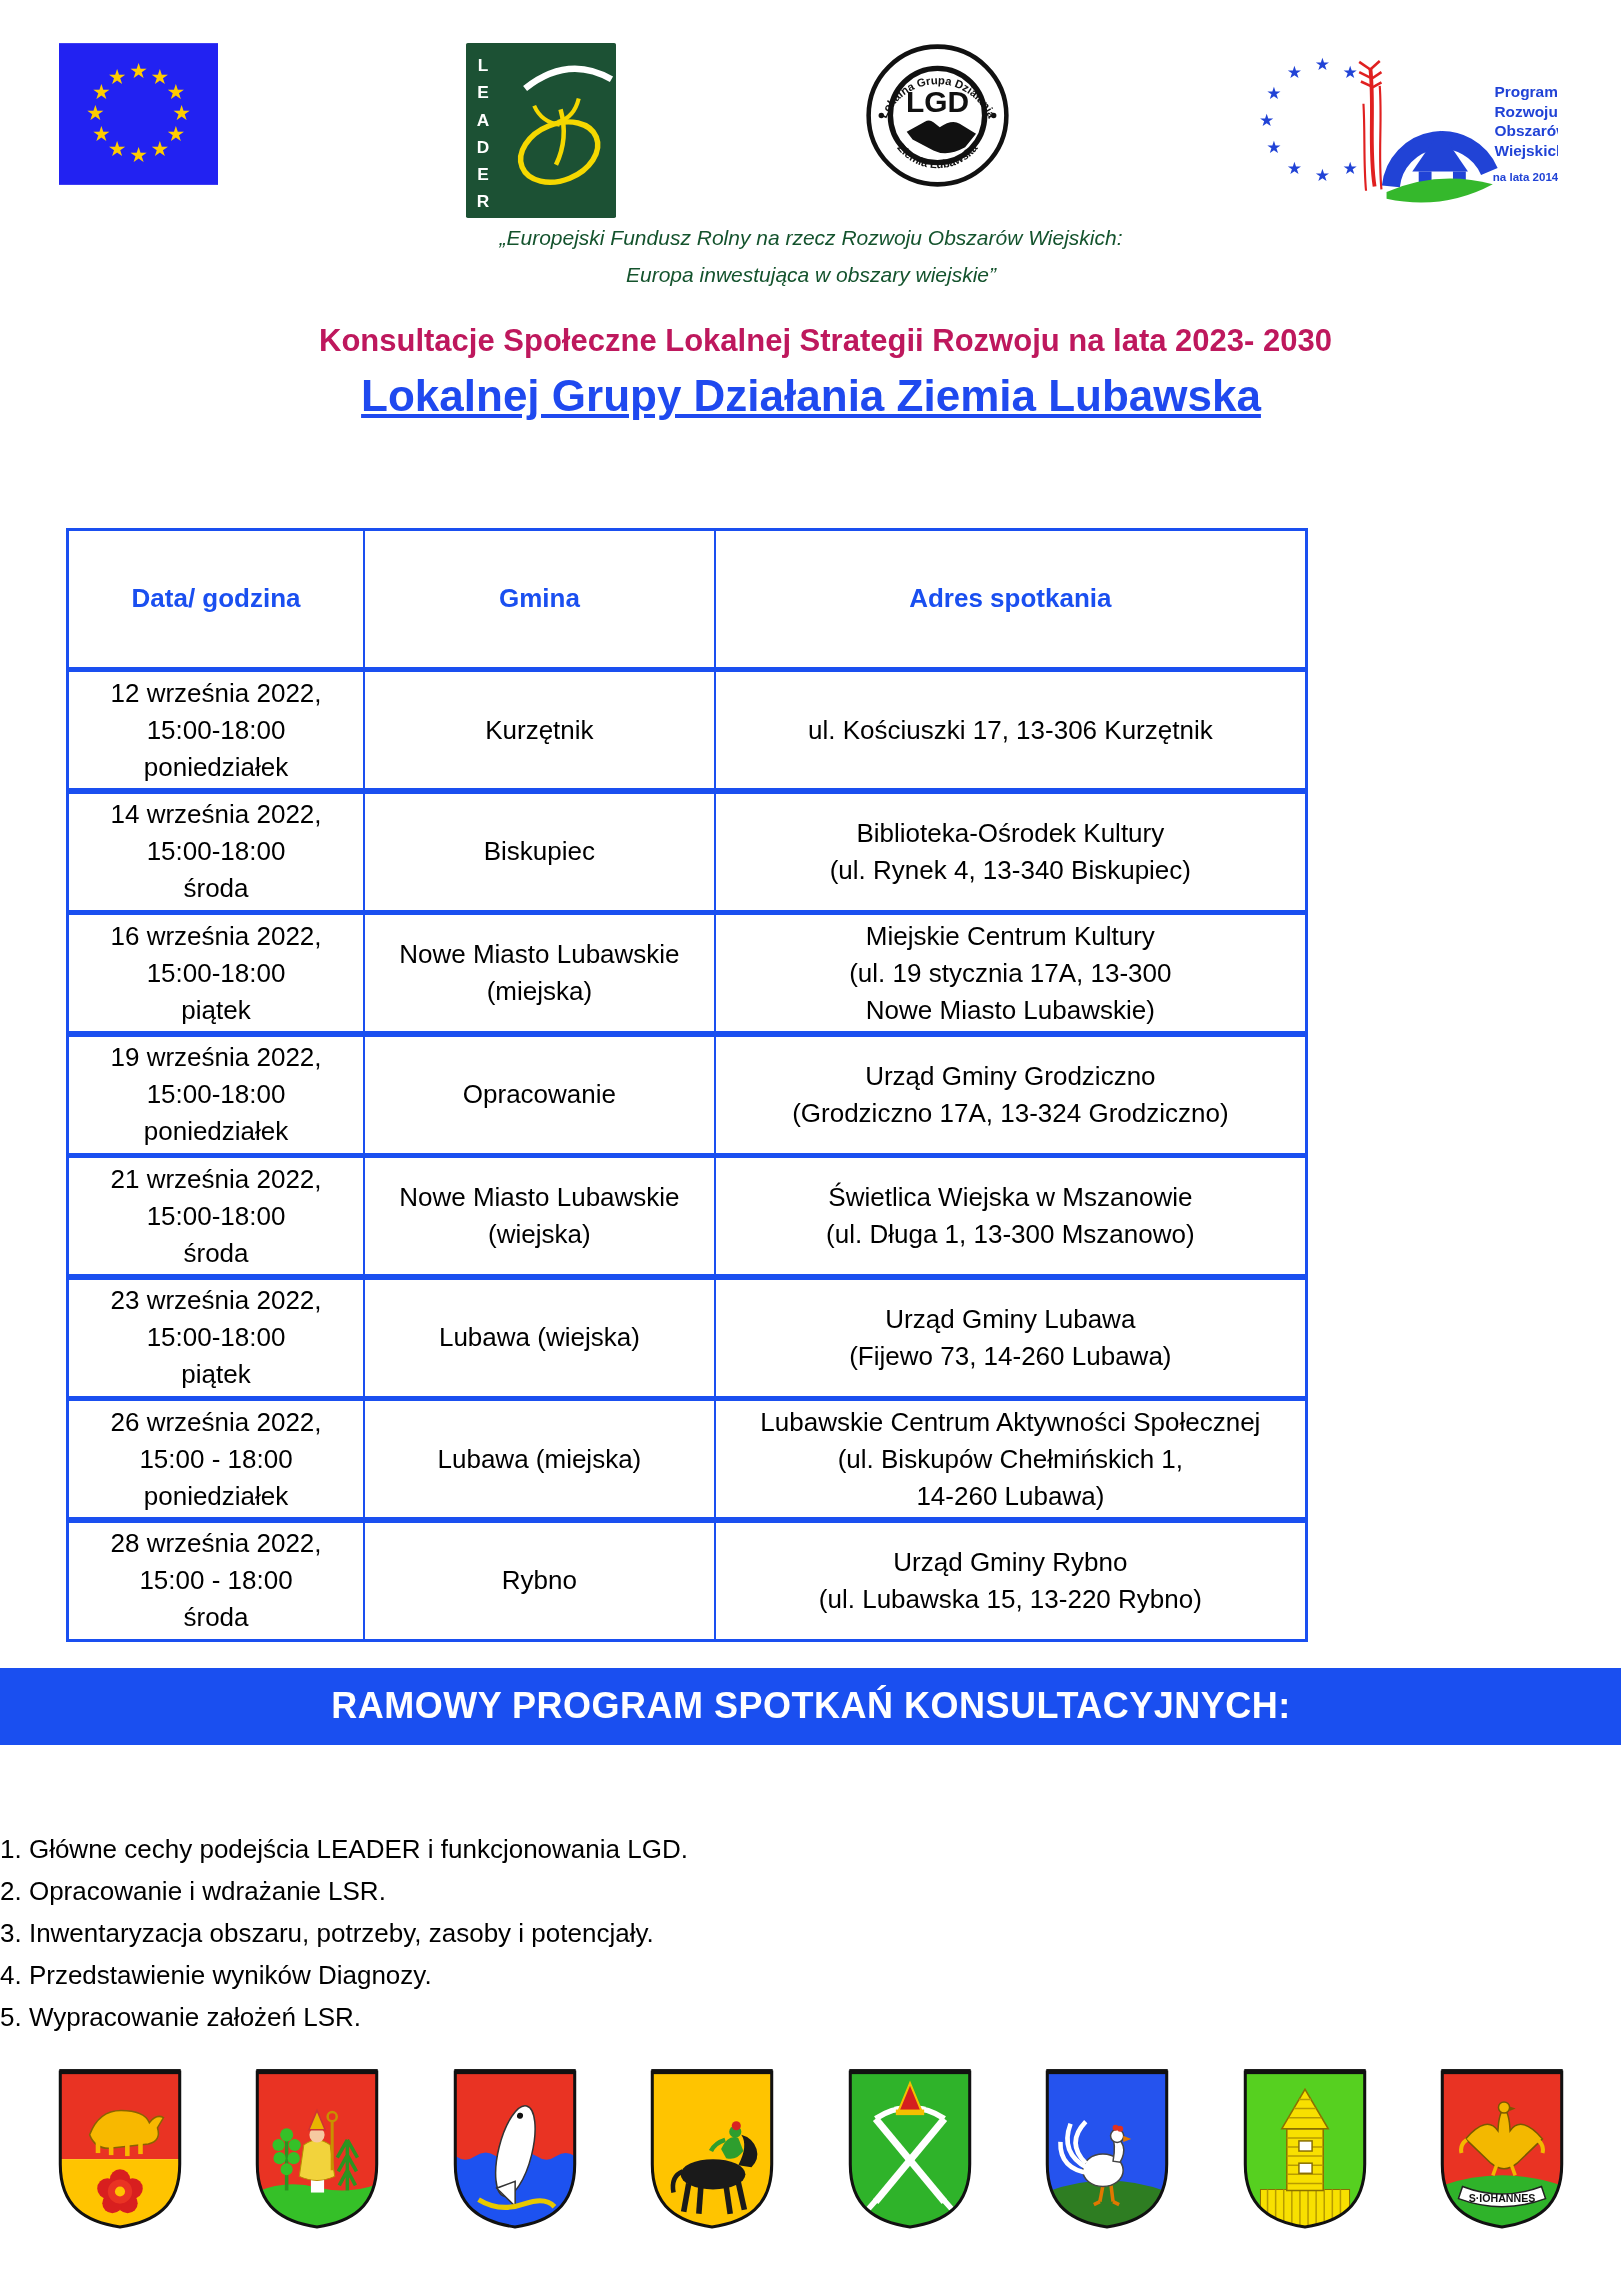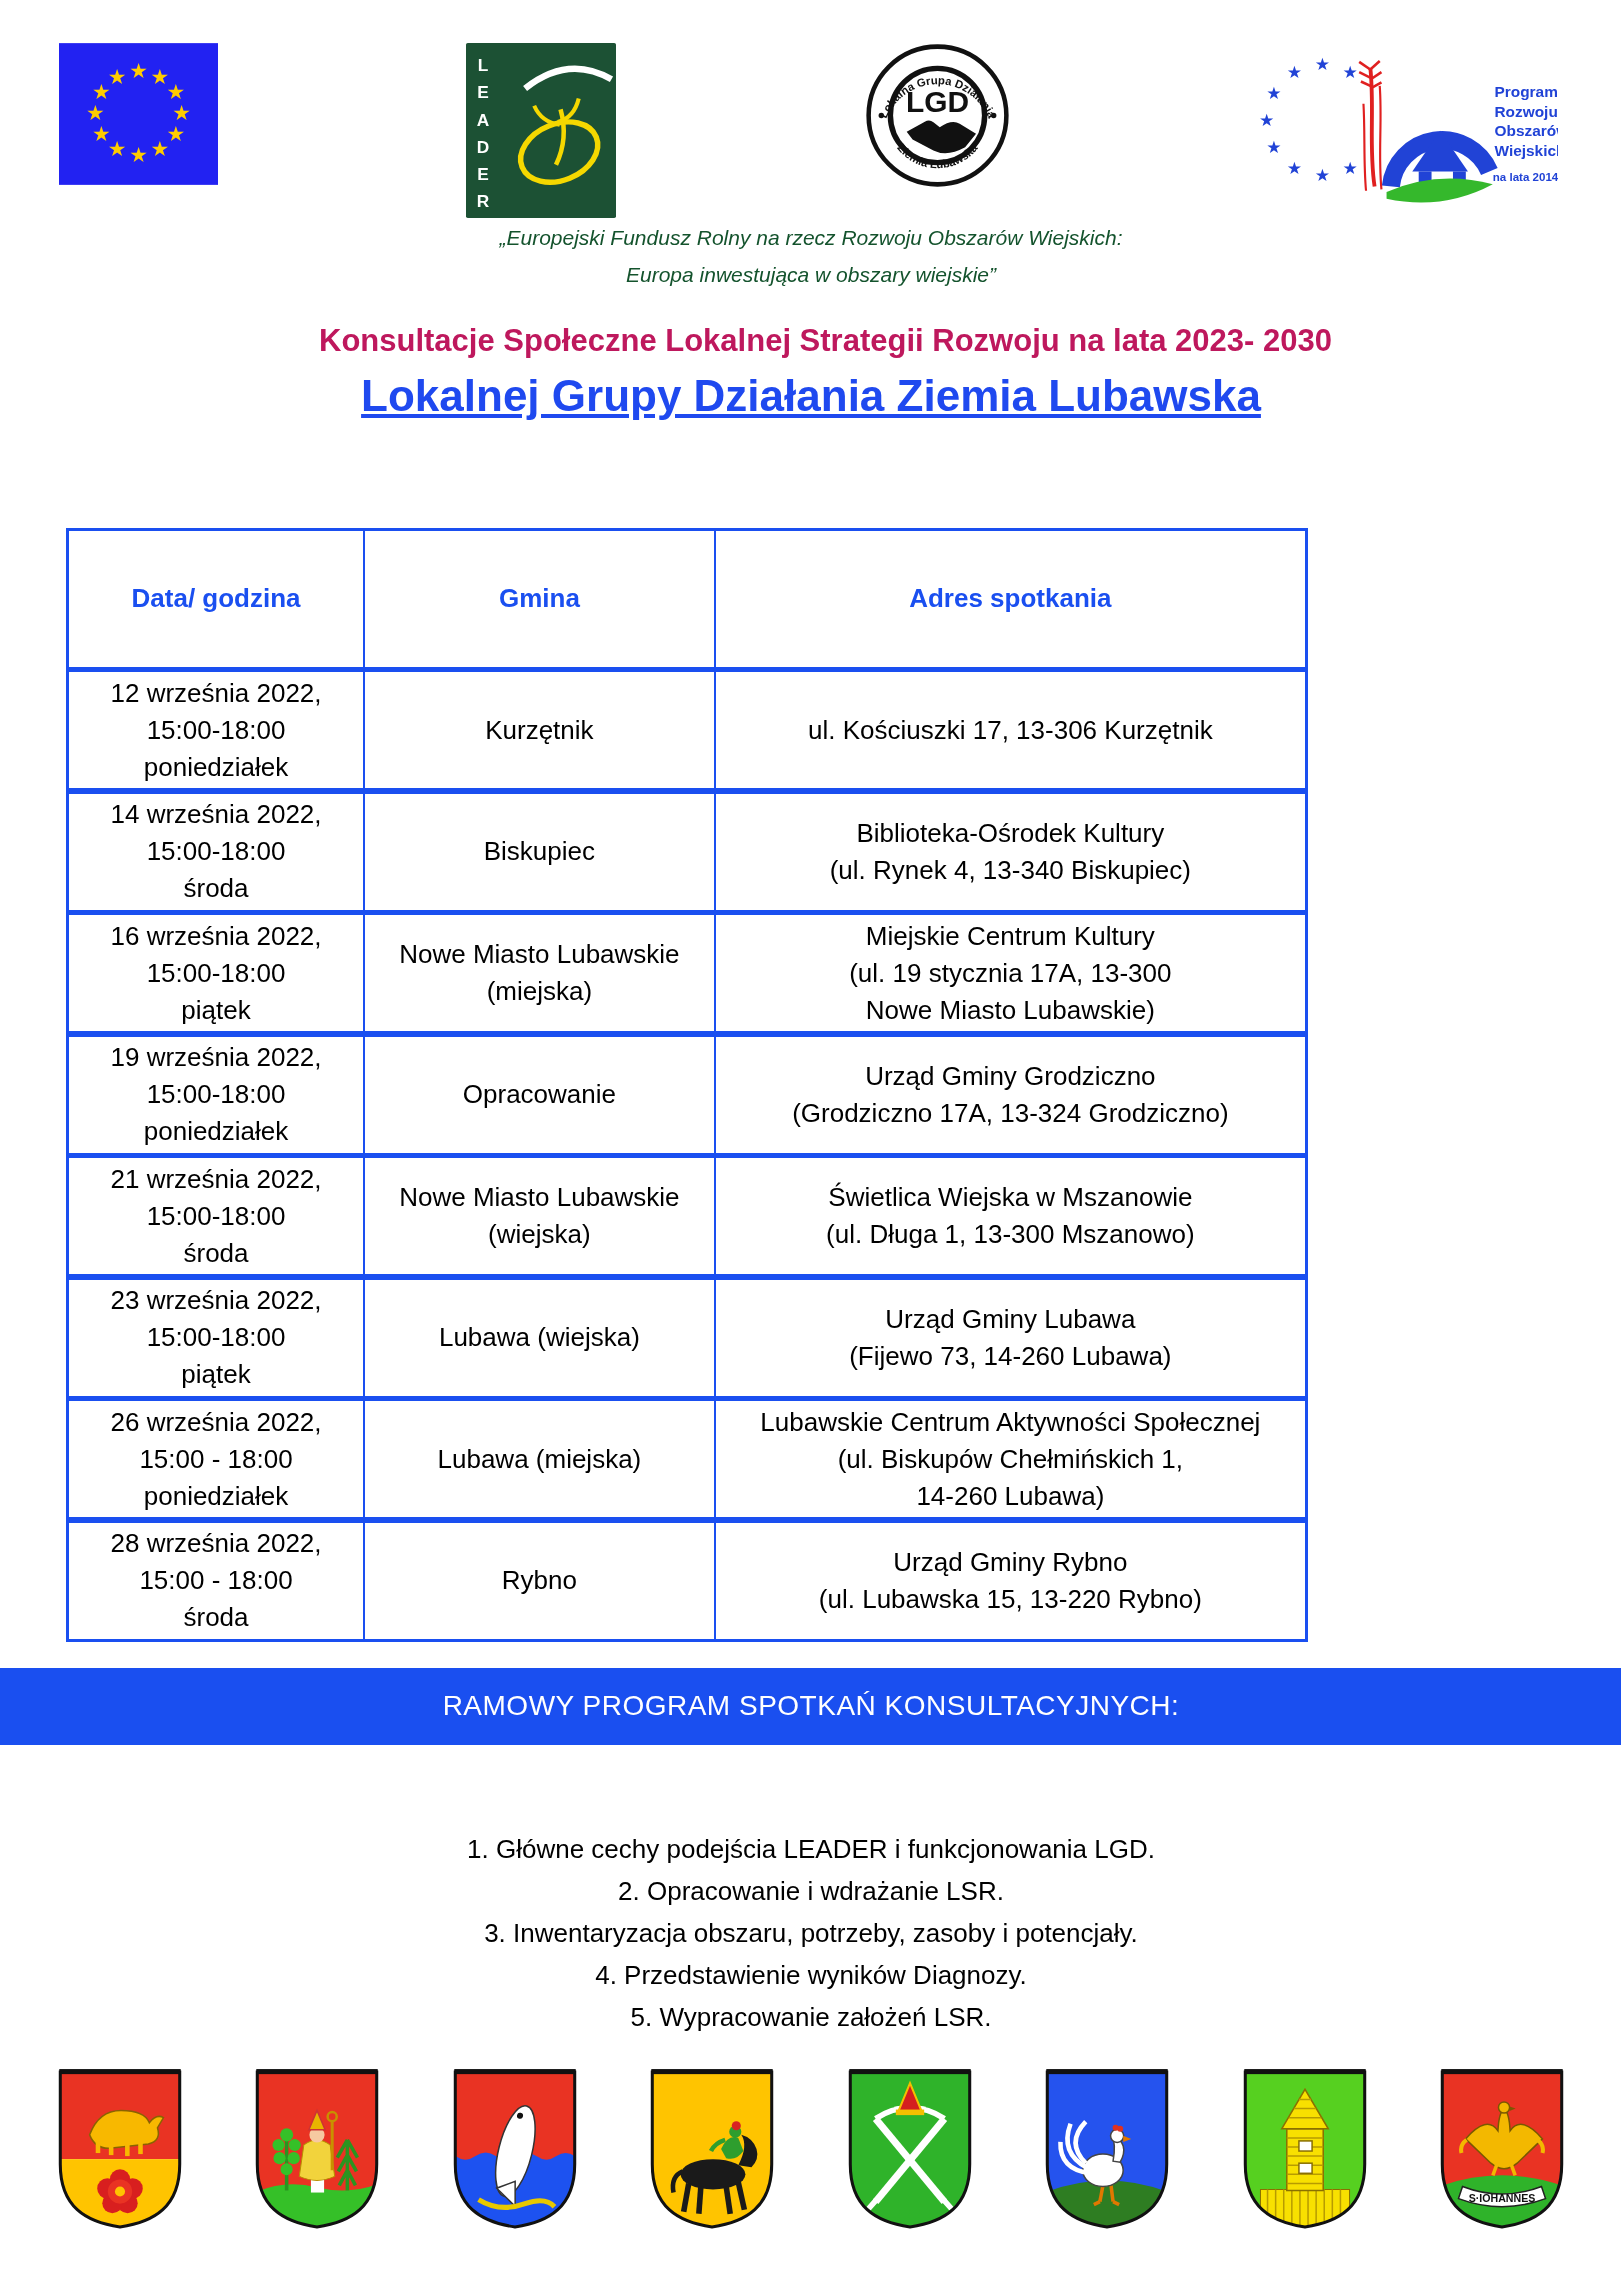--- a/index.html
+++ b/index.html
@@ -29,24 +29,24 @@
          display:grid;grid-template-columns:797fr 946fr 1597fr;
          grid-template-rows:136px repeat(8,116px);
          row-gap:5.5px;column-gap:1.8px;
          background:#1a4ff0;border:3.6px solid #1a4ff0;}
   .cell{background:#fff;display:flex;align-items:center;justify-content:center;
         text-align:center;font-size:26px;line-height:37px;white-space:pre-line;padding:0 8.2px;}
   .cell.head{color:#1a4ff0;font-weight:bold;}
 
   
   .banner{margin-top:26px;height:77px;background:#1a4ff0;display:flex;align-items:center;justify-content:center;}
-  .banner-text{color:#ffffff;font-size:28px;font-weight:normal;letter-spacing:0.5px;}
-
-  
-  .program{margin-top:83px;text-align:center;font-size:26px;line-height:42px;}
+  .banner-text{color:#ffffff;font-size:36px;font-weight:bold;letter-spacing:0.5px;}
+
+  
+  .program{margin-top:83px;font-size:26px;line-height:42px;}
 
   
   .coats{margin-top:26px;display:flex;justify-content:space-between;padding:0 54px;}
   .coats svg{display:block;}
 </style>
 </head>
 <body>
 
 <div class="page">
 

